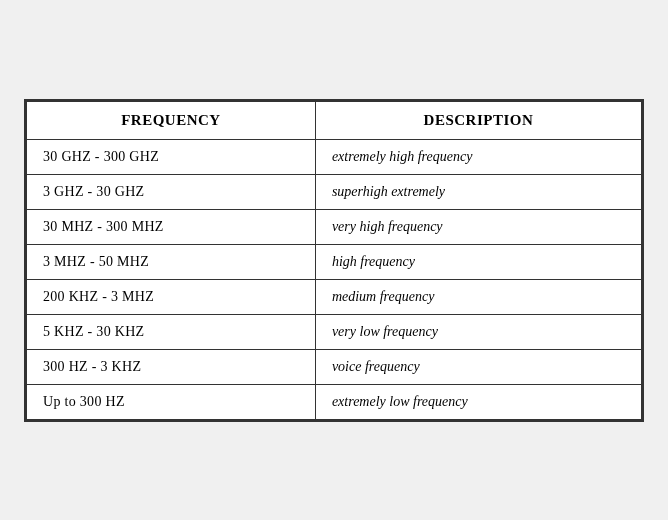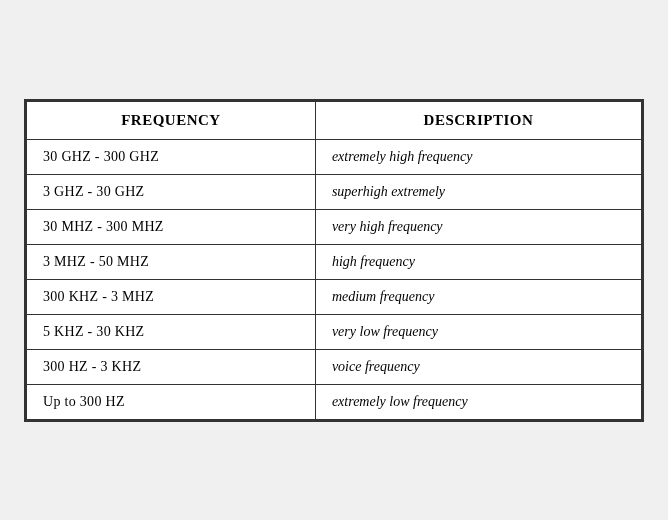--- a/index.html
+++ b/index.html
@@ -79,21 +79,21 @@
         </tr>
         <tr>
           <td>30 MHZ - 300 MHZ</td>
           <td>very high frequency</td>
         </tr>
         <tr>
           <td>3 MHZ - 50 MHZ</td>
           <td>high frequency</td>
         </tr>
         <tr>
-          <td>300 KHZ - 3 MHZ</td>
+          <td>200 KHZ - 3 MHZ</td>
           <td>medium frequency</td>
         </tr>
         <tr>
           <td>5 KHZ - 30 KHZ</td>
           <td>very low  frequency</td>
         </tr>
         <tr>
           <td>300 HZ - 3 KHZ</td>
           <td>voice frequency</td>
         </tr>

